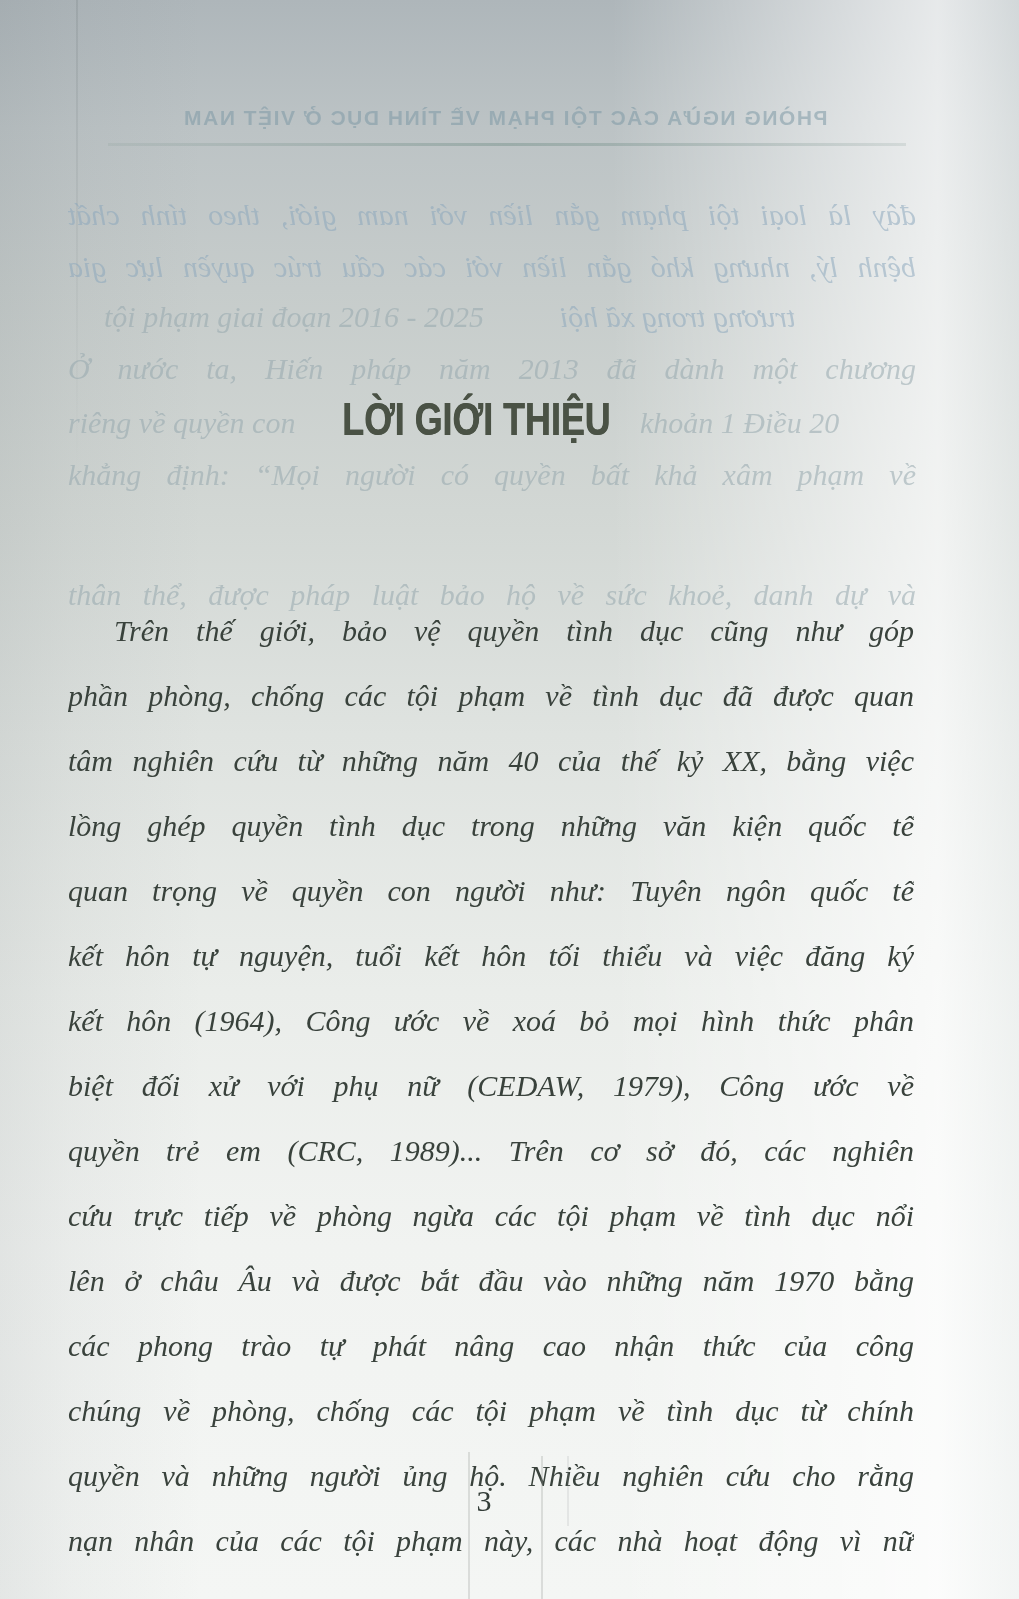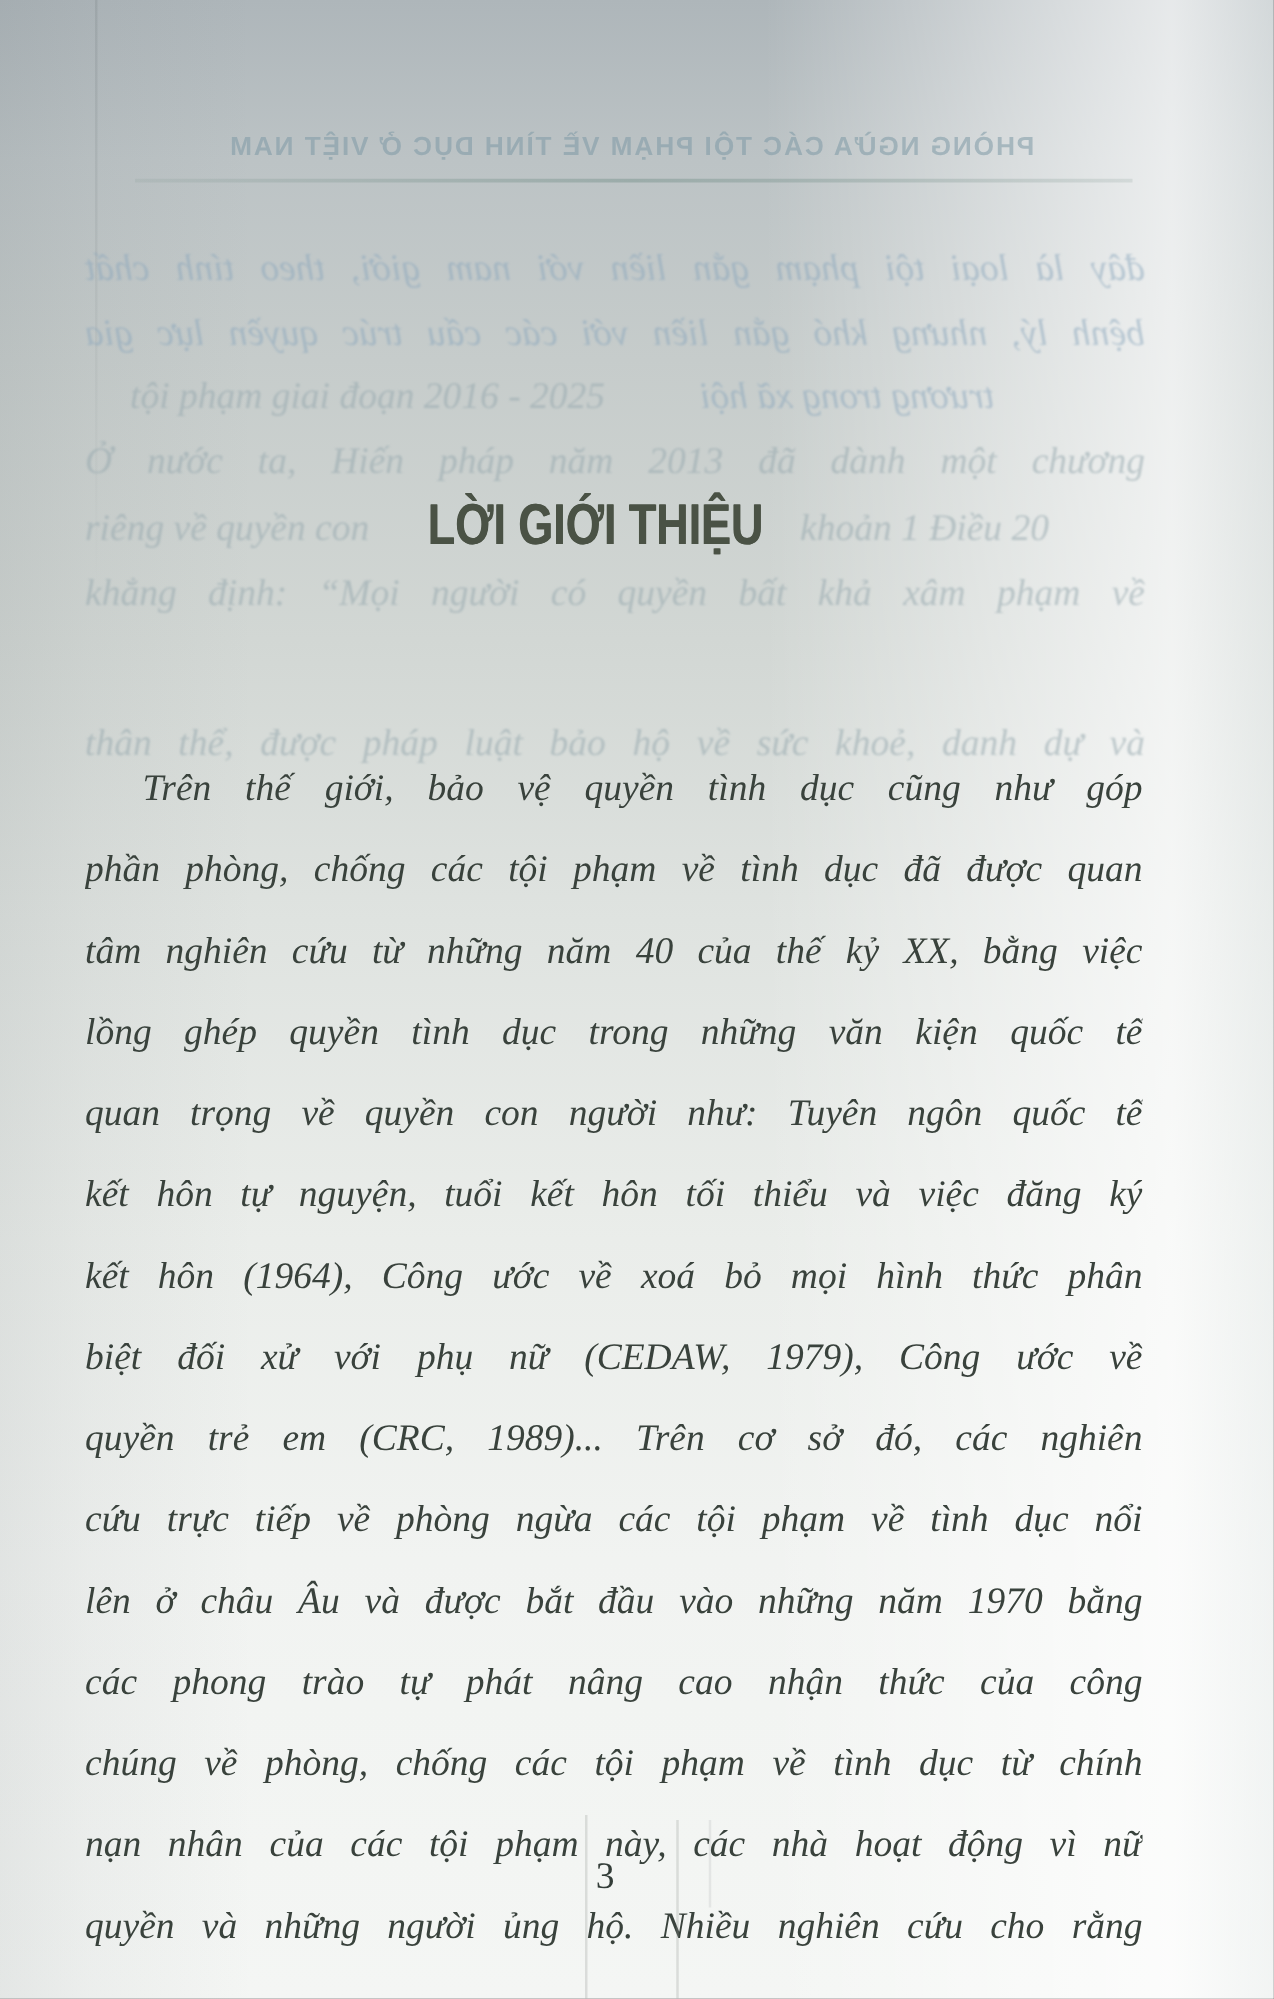--- a/index.html
+++ b/index.html
@@ -85,22 +85,22 @@
     <div class="body-line">lồng ghép quyền tình dục trong những văn kiện quốc tế</div>
     <div class="body-line">quan trọng về quyền con người như: Tuyên ngôn quốc tế</div>
     <div class="body-line">kết hôn tự nguyện, tuổi kết hôn tối thiểu và việc đăng ký</div>
     <div class="body-line">kết hôn (1964), Công ước về xoá bỏ mọi hình thức phân</div>
     <div class="body-line">biệt đối xử với phụ nữ (CEDAW, 1979), Công ước về</div>
     <div class="body-line">quyền trẻ em (CRC, 1989)... Trên cơ sở đó, các nghiên</div>
     <div class="body-line">cứu trực tiếp về phòng ngừa các tội phạm về tình dục nổi</div>
     <div class="body-line">lên ở châu Âu và được bắt đầu vào những năm 1970 bằng</div>
     <div class="body-line">các phong trào tự phát nâng cao nhận thức của công</div>
     <div class="body-line">chúng về phòng, chống các tội phạm về tình dục từ chính</div>
+    <div class="body-line">quyền và những người ủng hộ. Nhiều nghiên cứu cho rằng</div>
     <div class="body-line">nạn nhân của các tội phạm này, các nhà hoạt động vì nữ</div>
-    <div class="body-line">quyền và những người ủng hộ. Nhiều nghiên cứu cho rằng</div>
   </div>
 
   <div class="page-number">3</div>
 
   <div class="scratch s1"></div>
   <div class="scratch s2"></div>
   <div class="scratch s3"></div>
 
 </div>
 

